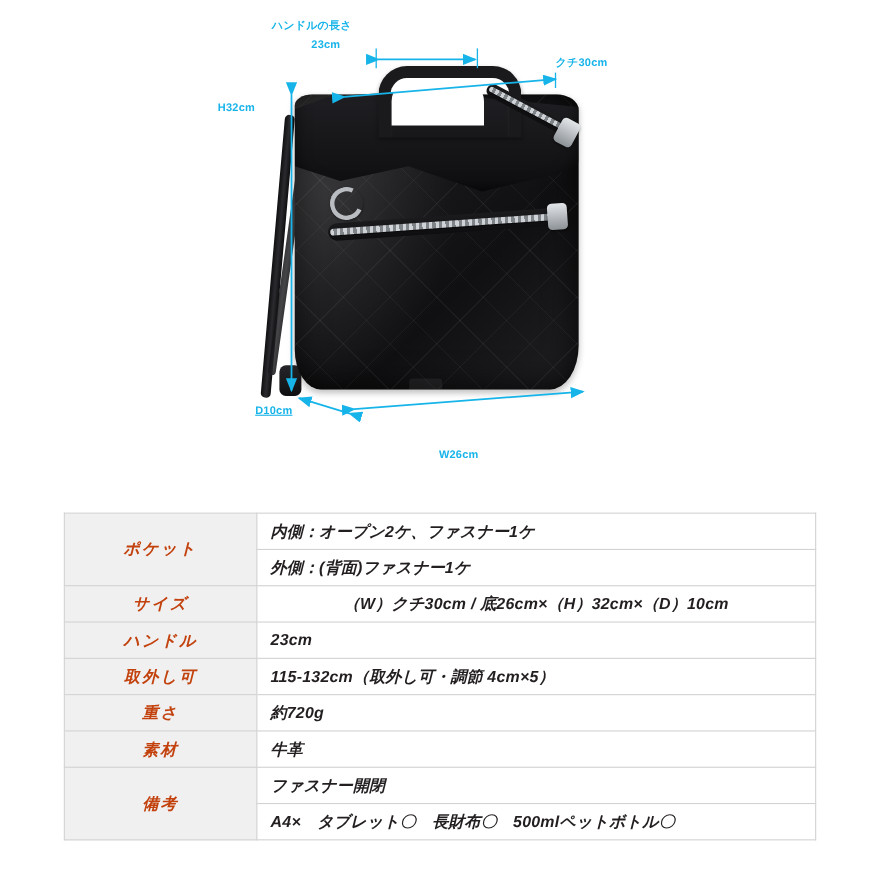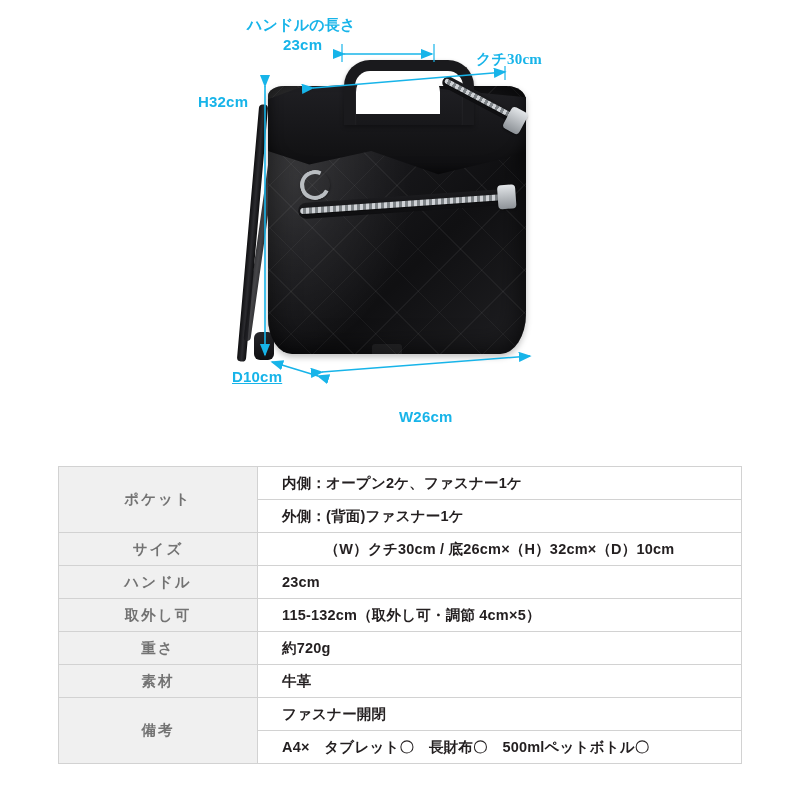--- a/index.html
+++ b/index.html
@@ -203,21 +203,21 @@
     width: 30px;
     height: 14px;
     border-radius: 3px;
     background: rgba(255,255,255,.06);
   }
 
   
   .anno {
     position: absolute;
     color: #17b4e9;
-    font-size: 15px;
+    font-size: 10px;
     font-weight: 700;
     white-space: nowrap;
     letter-spacing: .2px;
   }
   svg.dim-layer {
     position: absolute;
     left: 0; top: 0;
     width: 800px;
     height: 408px;
     overflow: visible;
@@ -240,31 +240,32 @@
   .spec-table {
     position: absolute;
     left: 58px;
     top: 466px;
     width: 684px;
     border-collapse: collapse;
     font-size: 14.5px;
   }
   .spec-table td {
     border: 1px solid #d2d2d2;
-    padding: 0 24px;
+    padding: 0 12px;
     height: 32px;
     vertical-align: middle;
+    font-style: italic;
   }
   .spec-table td.label {
     width: 150px;
     background: #f0f0f0;
     text-align: center;
     font-weight: 700;
     letter-spacing: 2px;
-    color: #737373;
+    color: #c2410c;
   }
   .spec-table td.value {
     background: #ffffff;
     font-weight: 700;
     color: #231f20;
     letter-spacing: .2px;
   }
   .nowrap { white-space: nowrap; text-align: center; }
 </style>
 </head>
@@ -335,21 +336,21 @@
       <span>ハンドルの長さ</span>
     </div>
     <div class="anno" style="left:283px; top:36px;">
       <span>23cm</span>
     </div>
 
     <div class="anno" style="left:198px; top:61px;margin-top:32px;">
       <span>H32cm</span>
     </div>
 
-    <div class="anno" style="left:476px; top:50px;font-family:Liberation Serif, serif;">
+    <div class="anno" style="left:505px; top:50px;">
       <span>クチ30cm</span>
     </div>
 
     <div class="anno" style="left:232px; top:368px;text-decoration:underline;">
       <span>D10cm</span>
     </div>
 
     <div class="anno" style="left:399px; top:377px;margin-top:31px;">
       <span>W26cm</span>
     </div>

